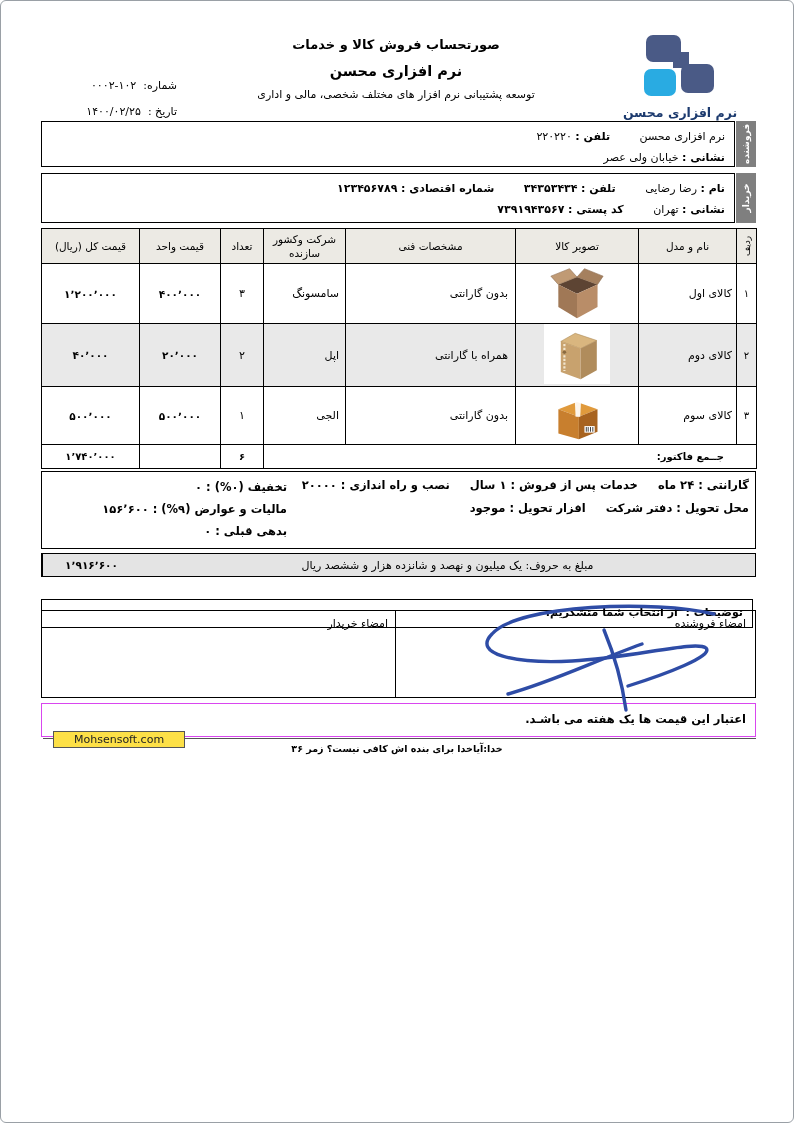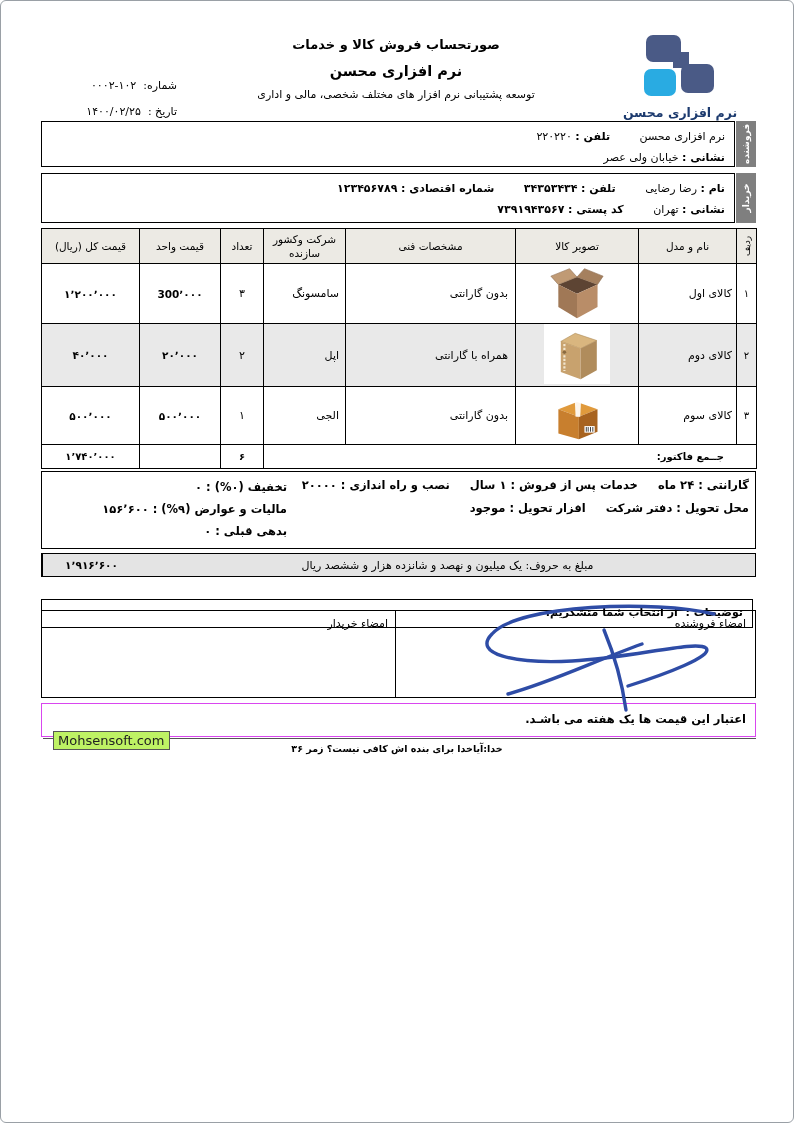--- a/index.html
+++ b/index.html
@@ -70,22 +70,22 @@
   .notes-row { position:absolute; left:40px; top:578px; width:712px; height:29px; border:1px solid #000;
                padding:6px 9px; font-size:11px; font-weight:bold;margin-top:20px; }
   .sign-box { position:absolute; left:40px; top:609px; width:715px; height:88px; border:1px solid #000; }
   .sign-cell-seller { position:absolute; right:0; top:0; width:360px; height:100%; border-left:1px solid #000; }
   .sign-cell-buyer { position:absolute; left:0; top:0; width:355px; height:100%; }
   .sign-label { position:absolute; right:9px; top:6px; font-size:11px; }
   .signature-svg { position:absolute; left:455px; top:599px; z-index:3; pointer-events:none; }
   .validity-row { position:absolute; left:40px; top:702px; width:715px; height:34px; border:1px solid #d946ef;
                   padding:8px 9px; font-size:11.5px; font-weight:bold; }
   .bottom-line { position:absolute; left:42px; top:737px; width:713px; border-top:1px solid #555; }
-  .site-label { position:absolute; left:52px; top:730px; border:1px solid #555; background:#bef264;
-                font-size:13px; padding:1px 4px; direction:ltr; color:#222; z-index:2; }
+  .site-label { position:absolute; left:52px; top:730px; border:1px solid #555; background:#fde047;
+                font-size:11px; padding:1px 20px; direction:ltr; color:#222; z-index:2; }
   .verse { position:absolute; left:0; right:0; top:742px; text-align:center; font-size:9.5px; font-weight:bold; }
 </style>
 </head>
 <body>
 
 <div class="page">
 
   <div class="logo-wrap">
     <svg width="72" height="70" viewBox="0 0 72 70">
       <rect x="29" y="23" width="16" height="16" fill="#4a5a86"></rect>
@@ -182,21 +182,21 @@
             <polygon points="10,22 30,14 52,22 30,32" fill="#5d4433"></polygon>
             <polygon points="10,22 2,13 22,5 30,14" fill="#c09a74" stroke="#8a6a4d" stroke-width="0.6"></polygon>
             <polygon points="30,14 38,5 58,13 52,22" fill="#a5805e" stroke="#8a6a4d" stroke-width="0.6"></polygon>
             <polygon points="10,22 30,32 30,58 10,46" fill="#a07856"></polygon>
             <polygon points="30,32 52,22 52,46 30,58" fill="#b98d68"></polygon>
           </svg>
         </td>
         <td class="r" style="padding-right:7px;">بدون گارانتی</td>
         <td class="r" style="padding-right:6px;">سامسونگ</td>
         <td class="c">۳</td>
-        <td class="num">300٬۰۰۰</td>
+        <td class="num">۴۰۰٬۰۰۰</td>
         <td class="num">۱٬۲۰۰٬۰۰۰</td>
       </tr>
       <tr class="alt" style="height:63px;">
         <td class="c" style="font-size:10px;">۲</td>
         <td class="r" style="padding-right:4px;">کالای دوم</td>
         <td class="img-cell">
           <span class="img-plate"><svg width="54" height="58" viewBox="0 0 60 64">
             <polygon points="12,18 28,9 52,17 34,26" fill="#d9b67f" stroke="#a8854f" stroke-width="0.6"></polygon>
             <polygon points="12,18 34,26 34,60 12,52" fill="#c8a26e"></polygon>
             <polygon points="34,26 52,17 52,50 34,60" fill="#b08c5c"></polygon>

